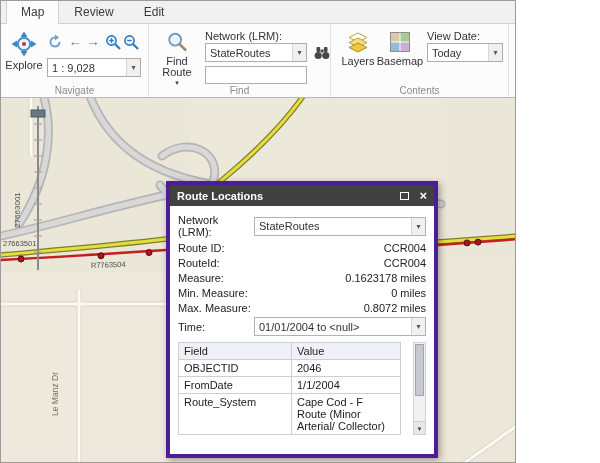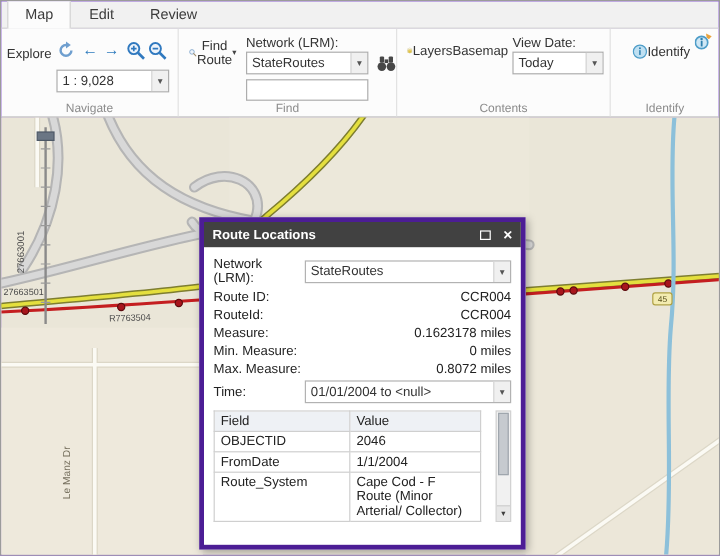--- a/index.html
+++ b/index.html
@@ -1,28 +1,28 @@
 <!DOCTYPE html>
 <html><head>
 <meta charset="utf-8">
 <style>
   *{margin:0;padding:0;box-sizing:border-box;}
   html,body{width:600px;height:463px;}
   body{font-family:"Liberation Sans","DejaVu Sans",sans-serif;font-size:11px;color:#333;background:#fff;}
-  .app{position:relative;width:600px;height:463px;overflow:hidden;background:#6d28d9;border:1px solid #9b9b9b;}
+  .app{position:relative;width:516px;height:463px;overflow:hidden;background:#404040;border:1px solid #9b9b9b;}
 
   
   .tabrow{position:absolute;top:0;left:0;right:0;height:23px;background:#f1f1f1;border-bottom:1px solid #d2d2d2;display:flex;align-items:flex-end;padding-left:5px;}
   .tab{padding:4px 14px;font-size:12px;color:#3b3b3b;border:1px solid transparent;border-bottom:none;cursor:default;}
   .tab.active{background:#fcfcfc;border-color:#d2d2d2;position:relative;top:1px;padding-bottom:5px;}
   .rcontent{position:absolute;top:23px;left:0;right:0;height:74px;background:#fcfcfc;border-bottom:1px solid #b9b9b9;display:flex;}
   .rgroup{position:relative;height:100%;border-right:1px solid #e2e2e2;flex:none;}
   .g-nav{width:148px;}.g-find{width:182px;}.g-contents{width:178px;}.g-identify{width:90px;border-right:none;}
   .glabel{position:absolute;bottom:1px;left:0;right:0;text-align:center;font-size:10px;color:#8b8b8b;}
-  .bigbtn{position:absolute;display:flex;align-items:center;cursor:default;}
+  .bigbtn{position:absolute;display:flex;flex-direction:column;align-items:center;cursor:default;}
   .blabel{margin-top:3px;font-size:11px;color:#333;text-align:center;line-height:11px;}
   .icon26{width:26px;height:26px;}.icon24{width:24px;height:24px;}.icon22{width:22px;height:22px;}
   .icon26 svg,.icon24 svg,.icon22 svg,.sicon svg,.icon15 svg{display:block;width:100%;height:100%;}
   .sicon{position:absolute;width:16px;height:16px;}
   .icon15{position:absolute;width:15px;height:15px;}
   .arrowglyph{display:block;font-size:13px;font-weight:bold;color:#2e7bbd;line-height:15px;text-align:center;}
   .combo{position:absolute;height:19px;border:1px solid #adadad;background:#fff;display:flex;align-items:center;padding-left:4px;font-size:11px;overflow:hidden;}
   .dda{margin-left:auto;width:14px;align-self:stretch;display:flex;align-items:center;justify-content:center;font-size:8px;color:#555;background:#f0f0f0;border-left:1px solid #d5d5d5;flex:none;}
   .flabel{position:absolute;font-size:11px;color:#333;white-space:nowrap;}
   .tinput{position:absolute;height:18px;border:1px solid #adadad;background:#fff;font-size:11px;padding-left:3px;}
@@ -54,22 +54,22 @@
   .sbthumb{position:absolute;top:1px;left:1px;right:1px;height:52px;background:#c6cacf;border:1px solid #9fa6ad;}
   .sbdown{position:absolute;bottom:0;left:0;right:0;height:13px;text-align:center;font-size:7px;line-height:13px;color:#3d3d3d;background:#e7e7e7;border-top:1px solid #cfcfcf;}
 </style>
 </head>
 <body>
 
 <div class="app">
 
   <div class="tabrow">
     <div class="tab active">Map</div>
+    <div class="tab">Review</div>
     <div class="tab">Edit</div>
-    <div class="tab">Review</div>
   </div>
 
   <div class="rcontent">
 
     <div class="rgroup g-nav">
       <div class="bigbtn" style="left:4px;top:7px;width:38px">
         <span class="icon26">
           <svg viewBox="0 0 26 26">
               <polygon points="13,0.5 9.5,6 16.5,6" fill="#3b86c4"></polygon>
               <polygon points="13,25.5 9.5,20 16.5,20" fill="#3b86c4"></polygon>

